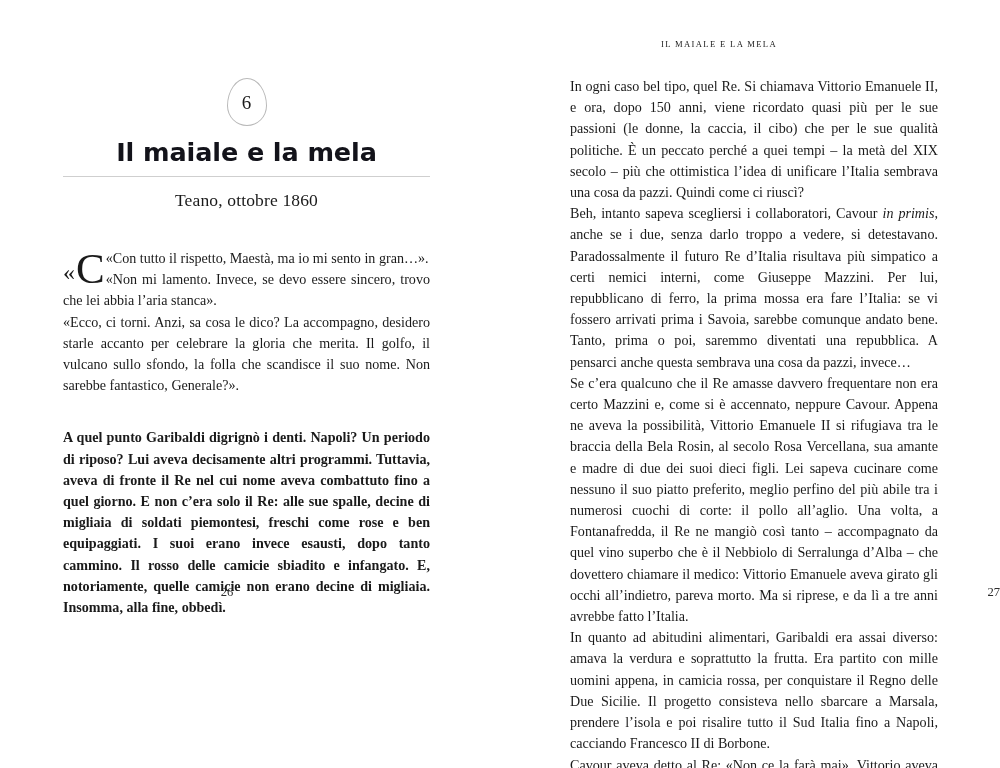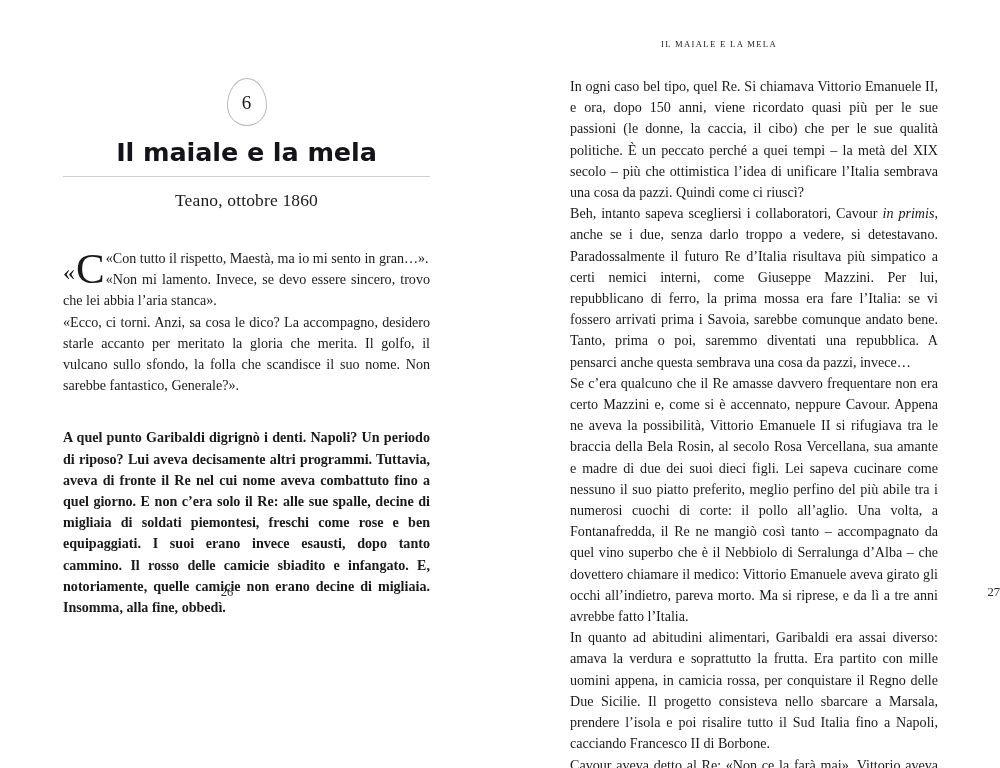--- a/index.html
+++ b/index.html
@@ -175,21 +175,21 @@
       <div class="title-rule"></div>
       <div class="chapter-subtitle">Teano, ottobre 1860</div>
     </div>
 
     <div class="body-col">
       <p class="dropcap-para">
         <span class="guillemet">«</span><span class="dropcap">C</span>
       </p>
       <p>«Con tutto il rispetto, Maestà, ma io mi sento in gran…».</p>
       <p>«Non mi lamento. Invece, se devo essere sincero, trovo che lei abbia l’aria stanca».</p>
-      <p>«Ecco, ci torni. Anzi, sa cosa le dico? La accompagno, desidero starle accanto per meritato la gloria che merita. Il golfo, il vulcano sullo sfondo, la folla che scandisce il suo nome. Non sarebbe fantastico, Generale?».</p>
+      <p>«Ecco, ci torni. Anzi, sa cosa le dico? La accompagno, desidero starle accanto per celebrare la gloria che merita. Il golfo, il vulcano sullo sfondo, la folla che scandisce il suo nome. Non sarebbe fantastico, Generale?».</p>
       <p class="gap-before">A quel punto Garibaldi digrignò i denti. Napoli? Un periodo di riposo? Lui aveva decisamente altri programmi. Tuttavia, aveva di fronte il Re nel cui nome aveva combattuto fino a quel giorno. E non c’era solo il Re: alle sue spalle, decine di migliaia di soldati piemontesi, freschi come rose e ben equipaggiati. I suoi erano invece esausti, dopo tanto cammino. Il rosso delle camicie sbiadito e infangato. E, notoriamente, quelle camicie non erano decine di migliaia. Insomma, alla fine, obbedì.</p>
     </div>
 
     <div class="folio">26</div>
   </div>
 
   <div class="page page-right">
 
     <div class="running-head">Il maiale e la mela</div>
 

